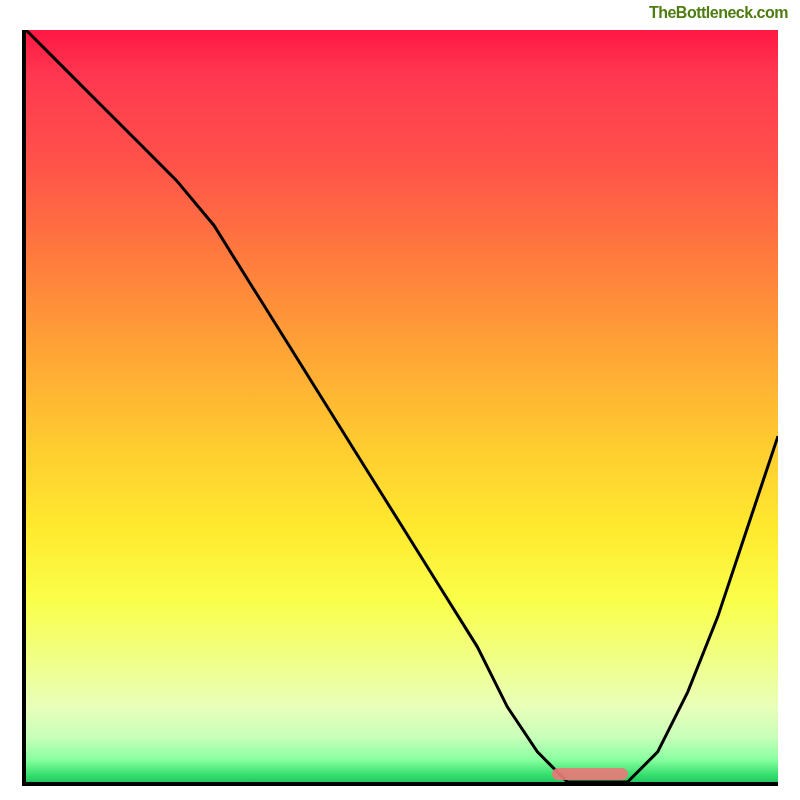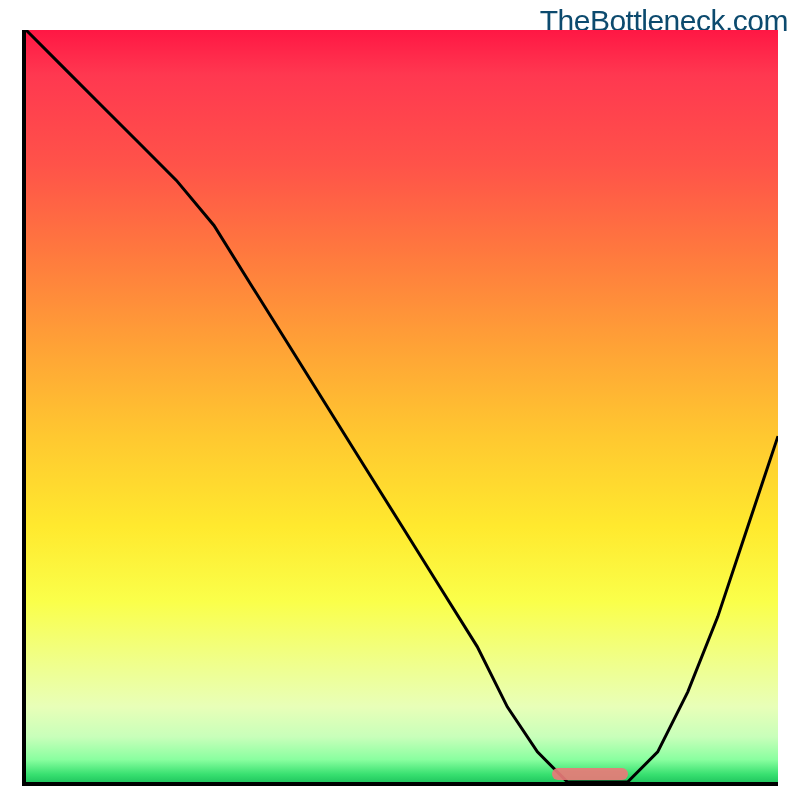--- a/index.html
+++ b/index.html
@@ -8,23 +8,23 @@
     width: 800px;
     height: 800px;
     background: #ffffff;
     font-family: Arial, sans-serif;
     position: relative;
   }
   .watermark {
     position: absolute;
     top: 4px;
     right: 12px;
-    font-size: 30px;
-    font-weight: normal;
-    color: #0c4a6e;
+    font-size: 16px;
+    font-weight: bold;
+    color: #4d7c0f;
     letter-spacing: -0.5px;
   }
   .chart-container {
     position: absolute;
     top: 30px;
     left: 22px;
     width: 756px;
     height: 756px;
     border-left: 4px solid #000;
     border-bottom: 4px solid #000;

